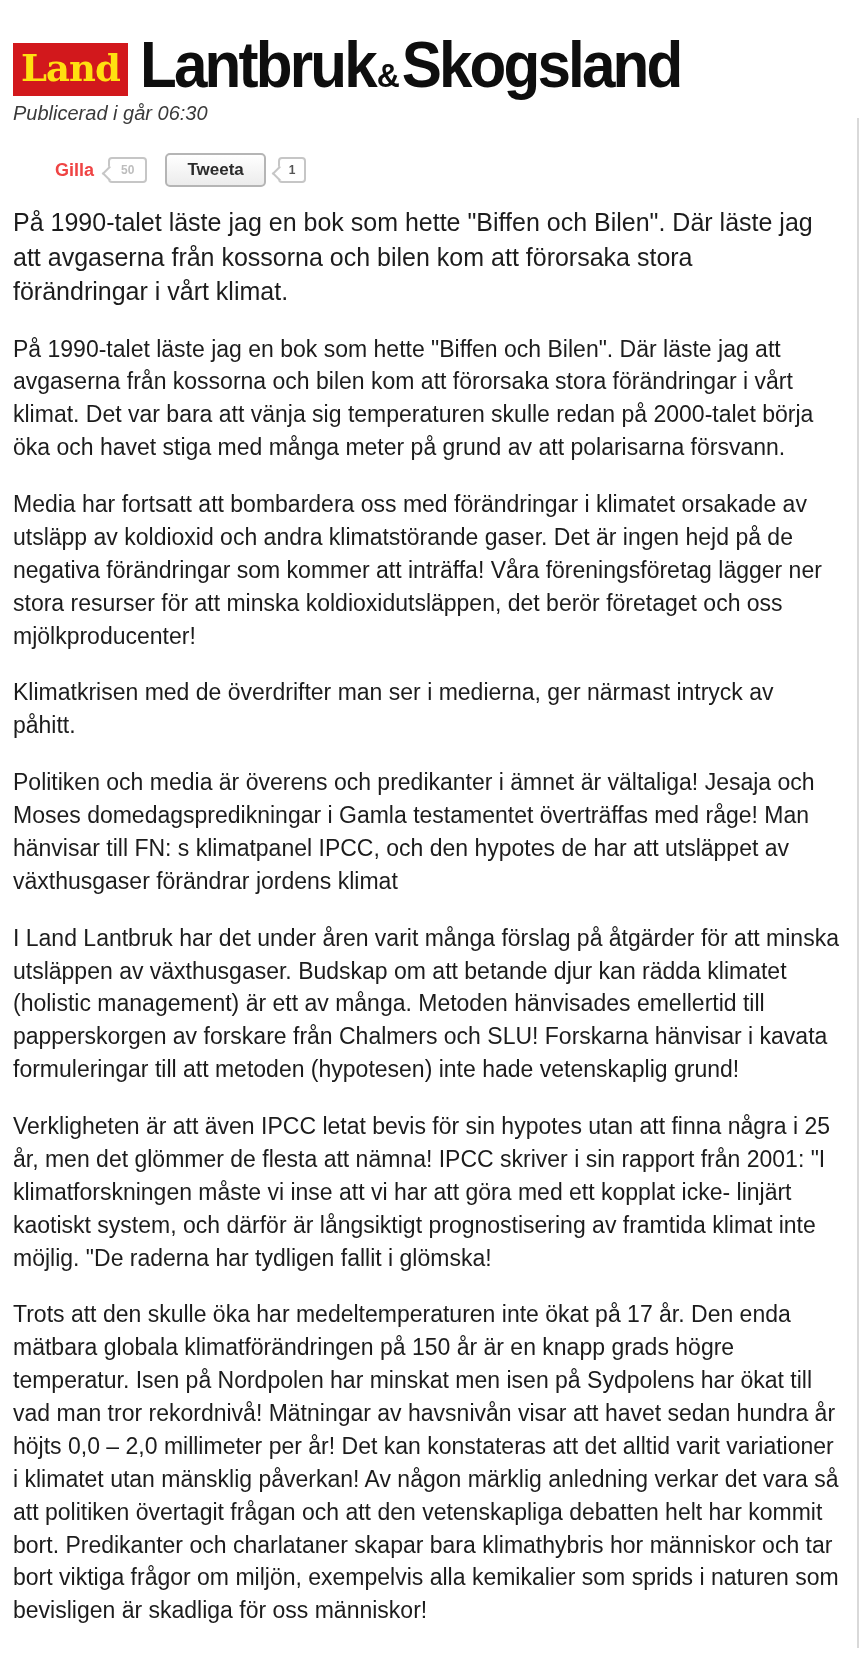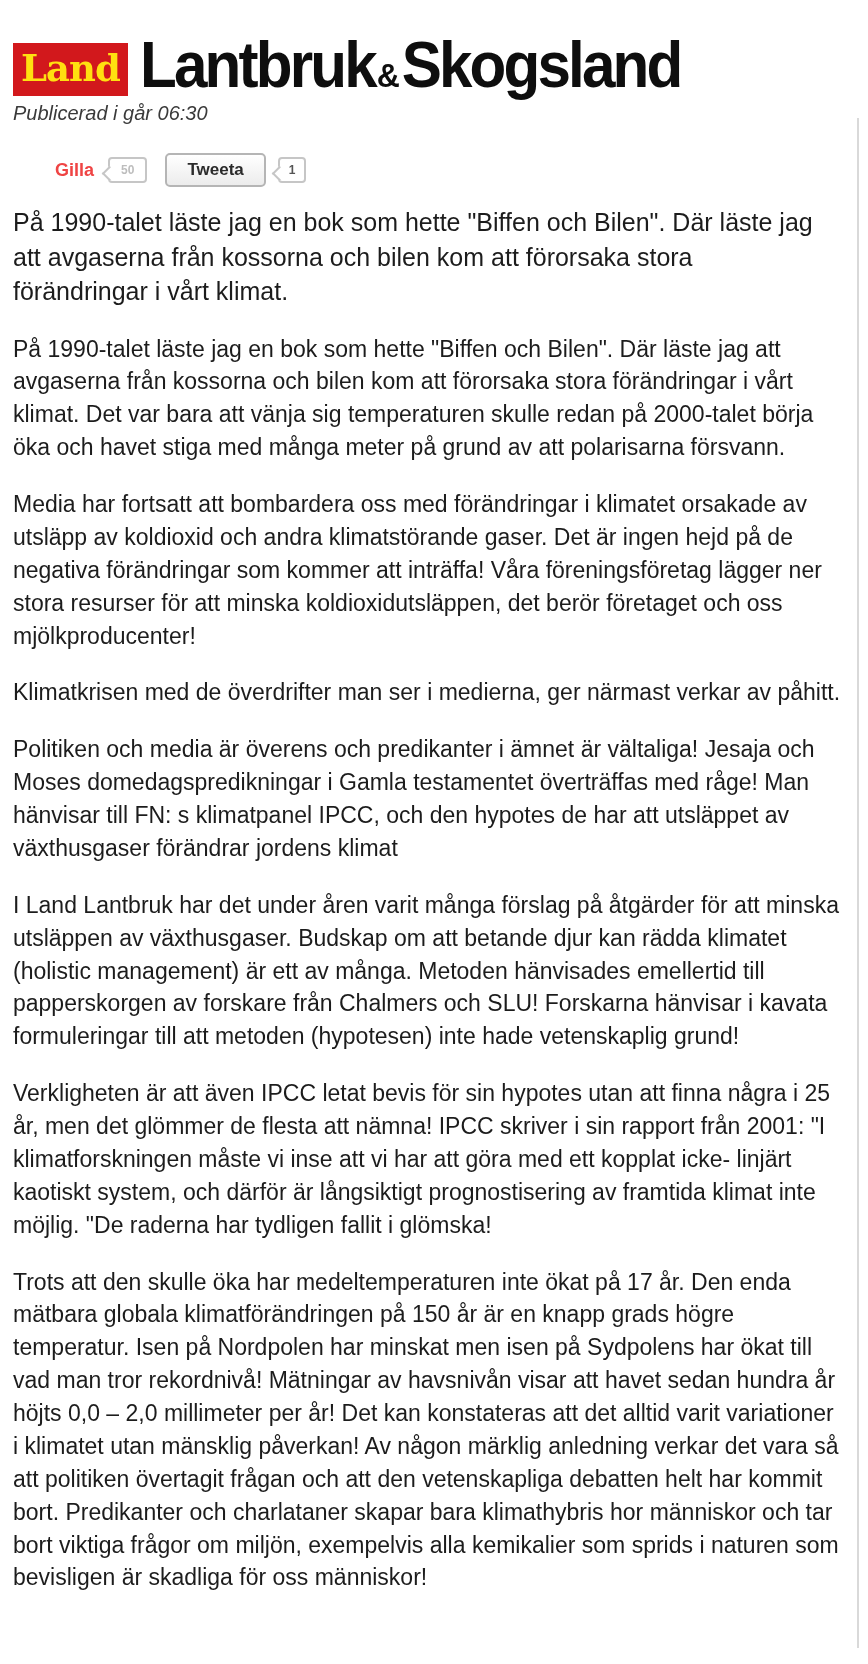--- a/index.html
+++ b/index.html
@@ -56,20 +56,20 @@
       <span class="gilla-label">Gilla</span>
       <span class="count-bubble">50</span>
       <button class="tweeta-btn">Tweeta</button>
       <span class="count-bubble small">1</span>
     </div>
 
     <p class="lead">På 1990-talet läste jag en bok som hette "Biffen och Bilen". Där läste jag att avgaserna från kossorna och bilen kom att förorsaka stora förändringar i vårt klimat.</p>
 
     <p class="para">På 1990-talet läste jag en bok som hette "Biffen och Bilen". Där läste jag att avgaserna från kossorna och bilen kom att förorsaka stora förändringar i vårt klimat. Det var bara att vänja sig temperaturen skulle redan på 2000-talet börja öka och havet stiga med många meter på grund av att polarisarna försvann.</p>
     <p class="para">Media har fortsatt att bombardera oss med förändringar i klimatet orsakade av utsläpp av koldioxid och andra klimatstörande gaser. Det är ingen hejd på de negativa förändringar som kommer att inträffa! Våra föreningsföretag lägger ner stora resurser för att minska koldioxidutsläppen, det berör företaget och oss mjölkproducenter!</p>
-    <p class="para">Klimatkrisen med de överdrifter man ser i medierna, ger närmast verkar av påhitt.</p>
+    <p class="para">Klimatkrisen med de överdrifter man ser i medierna, ger närmast intryck av påhitt.</p>
     <p class="para">Politiken och media är överens och predikanter i ämnet är vältaliga! Jesaja och Moses domedagspredikningar i Gamla testamentet överträffas med råge! Man hänvisar till FN: s klimatpanel IPCC, och den hypotes de har att utsläppet av växthusgaser förändrar jordens klimat</p>
     <p class="para">I Land Lantbruk har det under åren varit många förslag på åtgärder för att minska utsläppen av växthusgaser. Budskap om att betande djur kan rädda klimatet (holistic management) är ett av många. Metoden hänvisades emellertid till papperskorgen av forskare från Chalmers och SLU! Forskarna hänvisar i kavata formuleringar till att metoden (hypotesen) inte hade vetenskaplig grund!</p>
     <p class="para">Verkligheten är att även IPCC letat bevis för sin hypotes utan att finna några i 25 år, men det glömmer de flesta att nämna! IPCC skriver i sin rapport från 2001: "I klimatforskningen måste vi inse att vi har att göra med ett kopplat icke- linjärt kaotiskt system, och därför är långsiktigt prognostisering av framtida klimat inte möjlig. "De raderna har tydligen fallit i glömska!</p>
     <p class="para">Trots att den skulle öka har medeltemperaturen inte ökat på 17 år. Den enda mätbara globala klimatförändringen på 150 år är en knapp grads högre temperatur. Isen på Nordpolen har minskat men isen på Sydpolens har ökat till vad man tror rekordnivå! Mätningar av havsnivån visar att havet sedan hundra år höjts 0,0 – 2,0 millimeter per år! Det kan konstateras att det alltid varit variationer i klimatet utan mänsklig påverkan! Av någon märklig anledning verkar det vara så att politiken övertagit frågan och att den vetenskapliga debatten helt har kommit bort. Predikanter och charlataner skapar bara klimathybris hor människor och tar bort viktiga frågor om miljön, exempelvis alla kemikalier som sprids i naturen som bevisligen är skadliga för oss människor!</p>
 
   </div>
 </div>
 
 </body></html>

